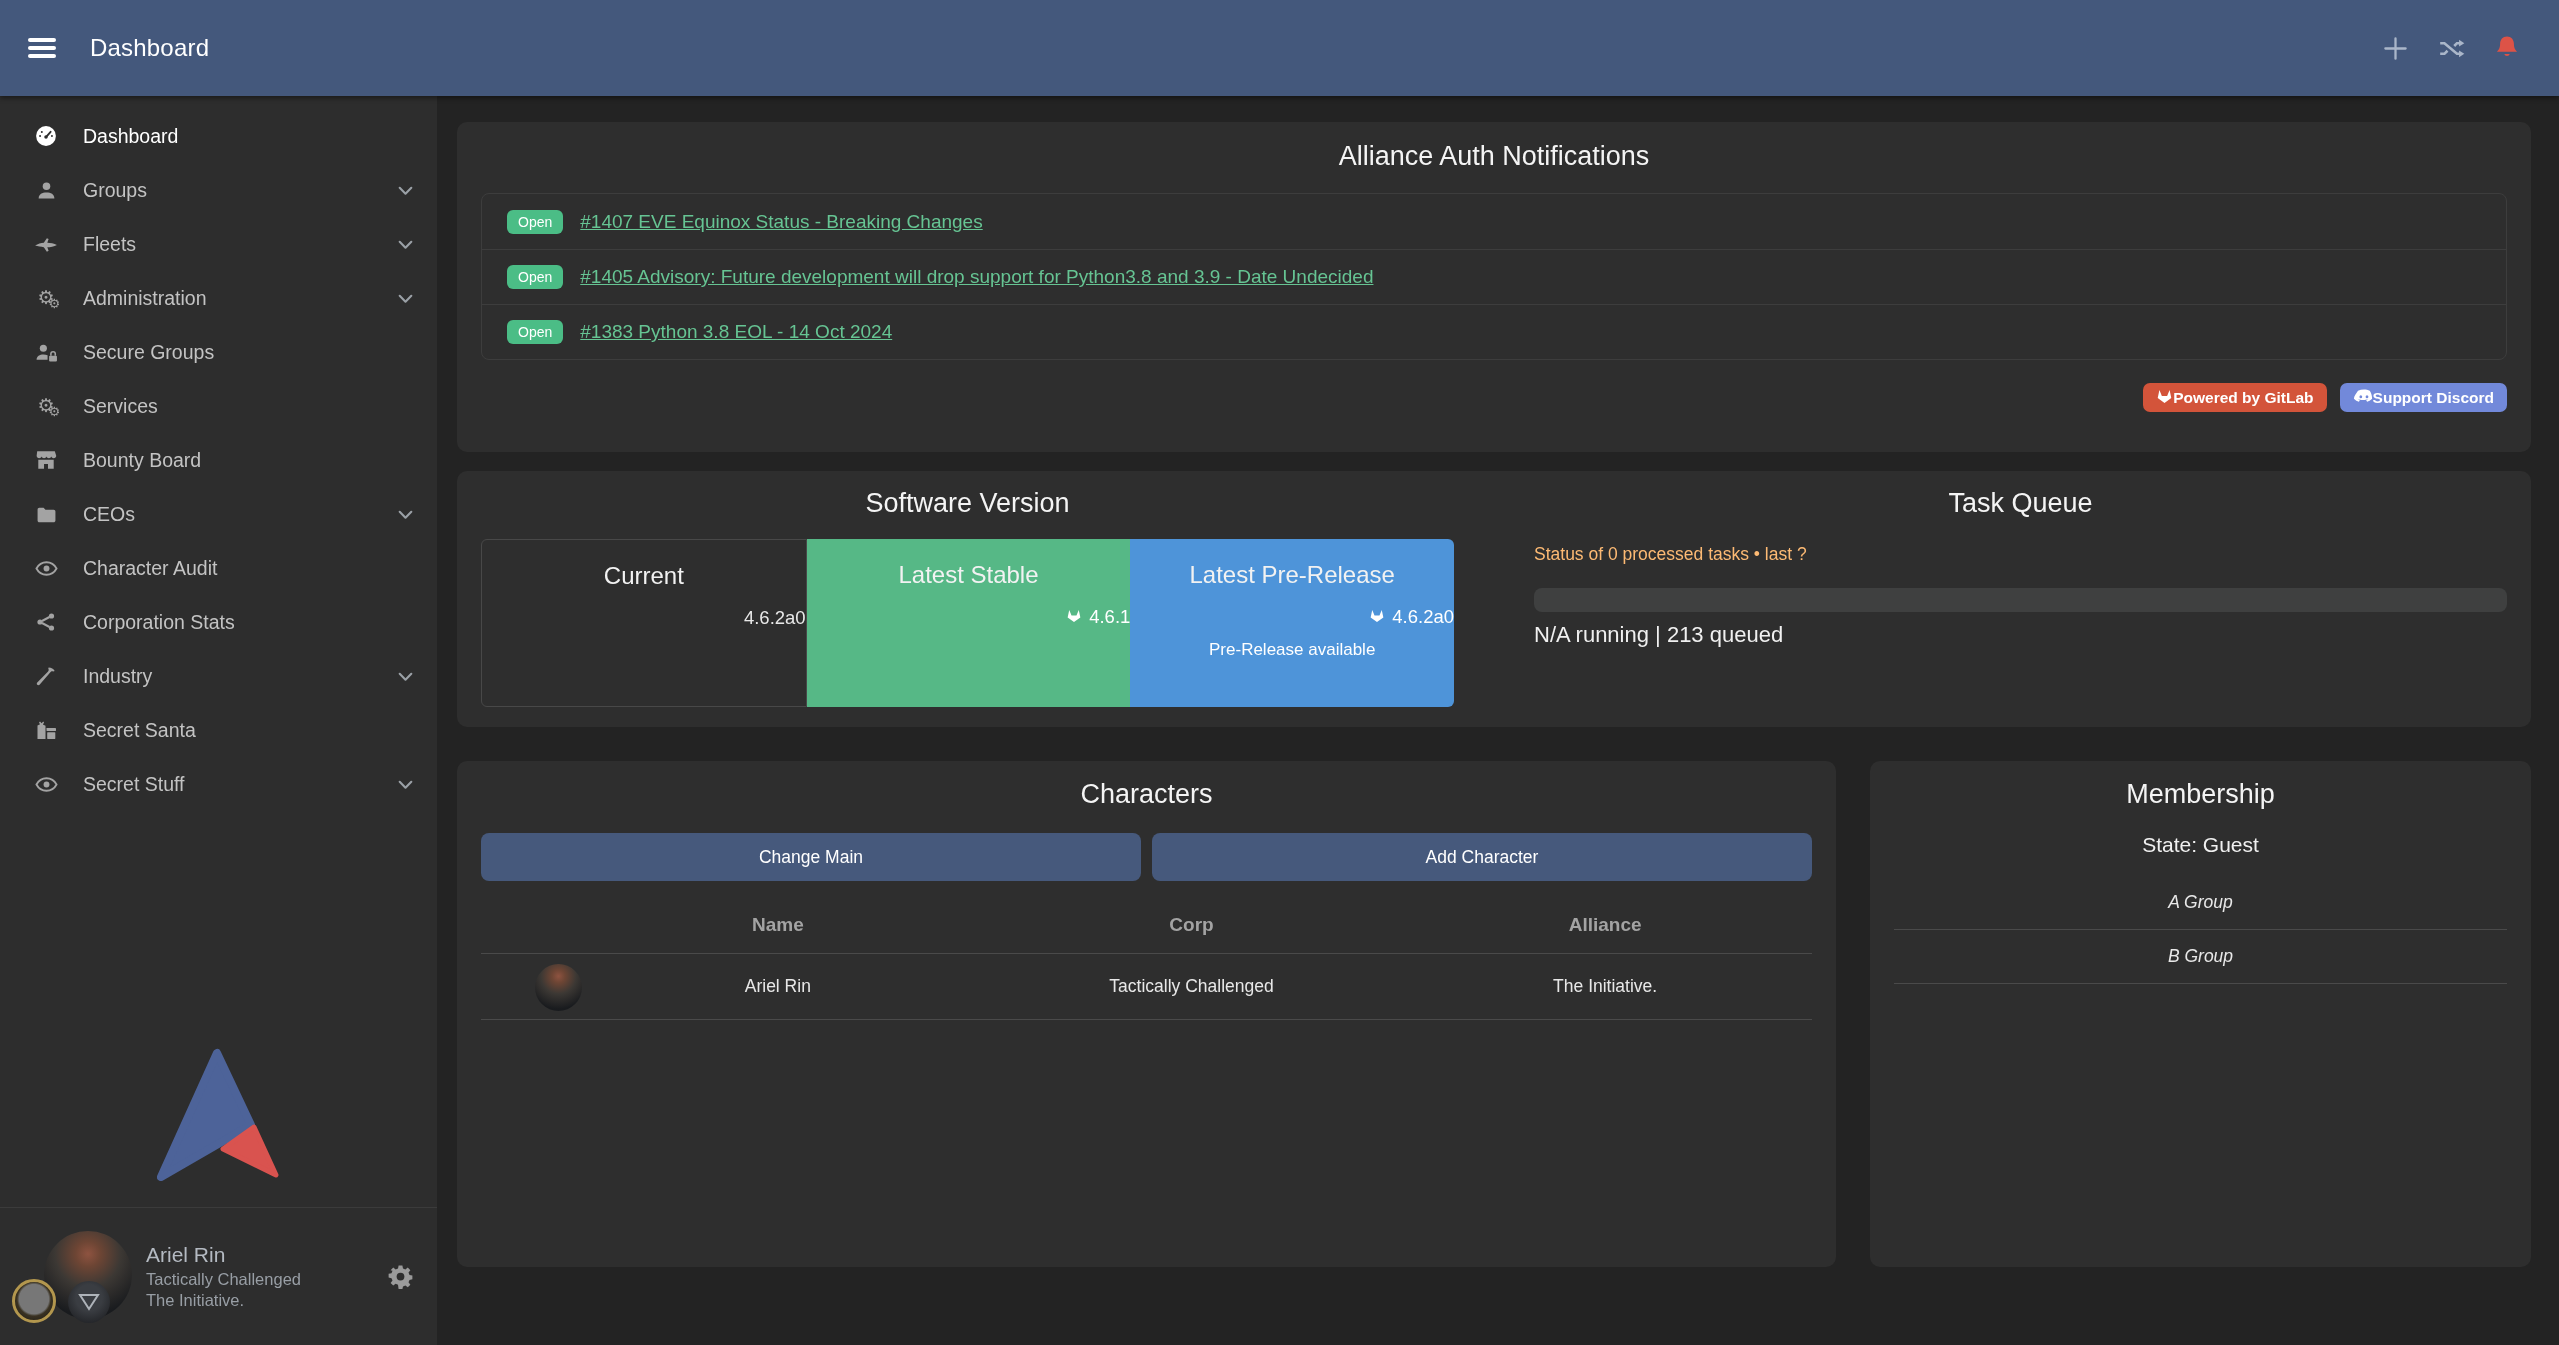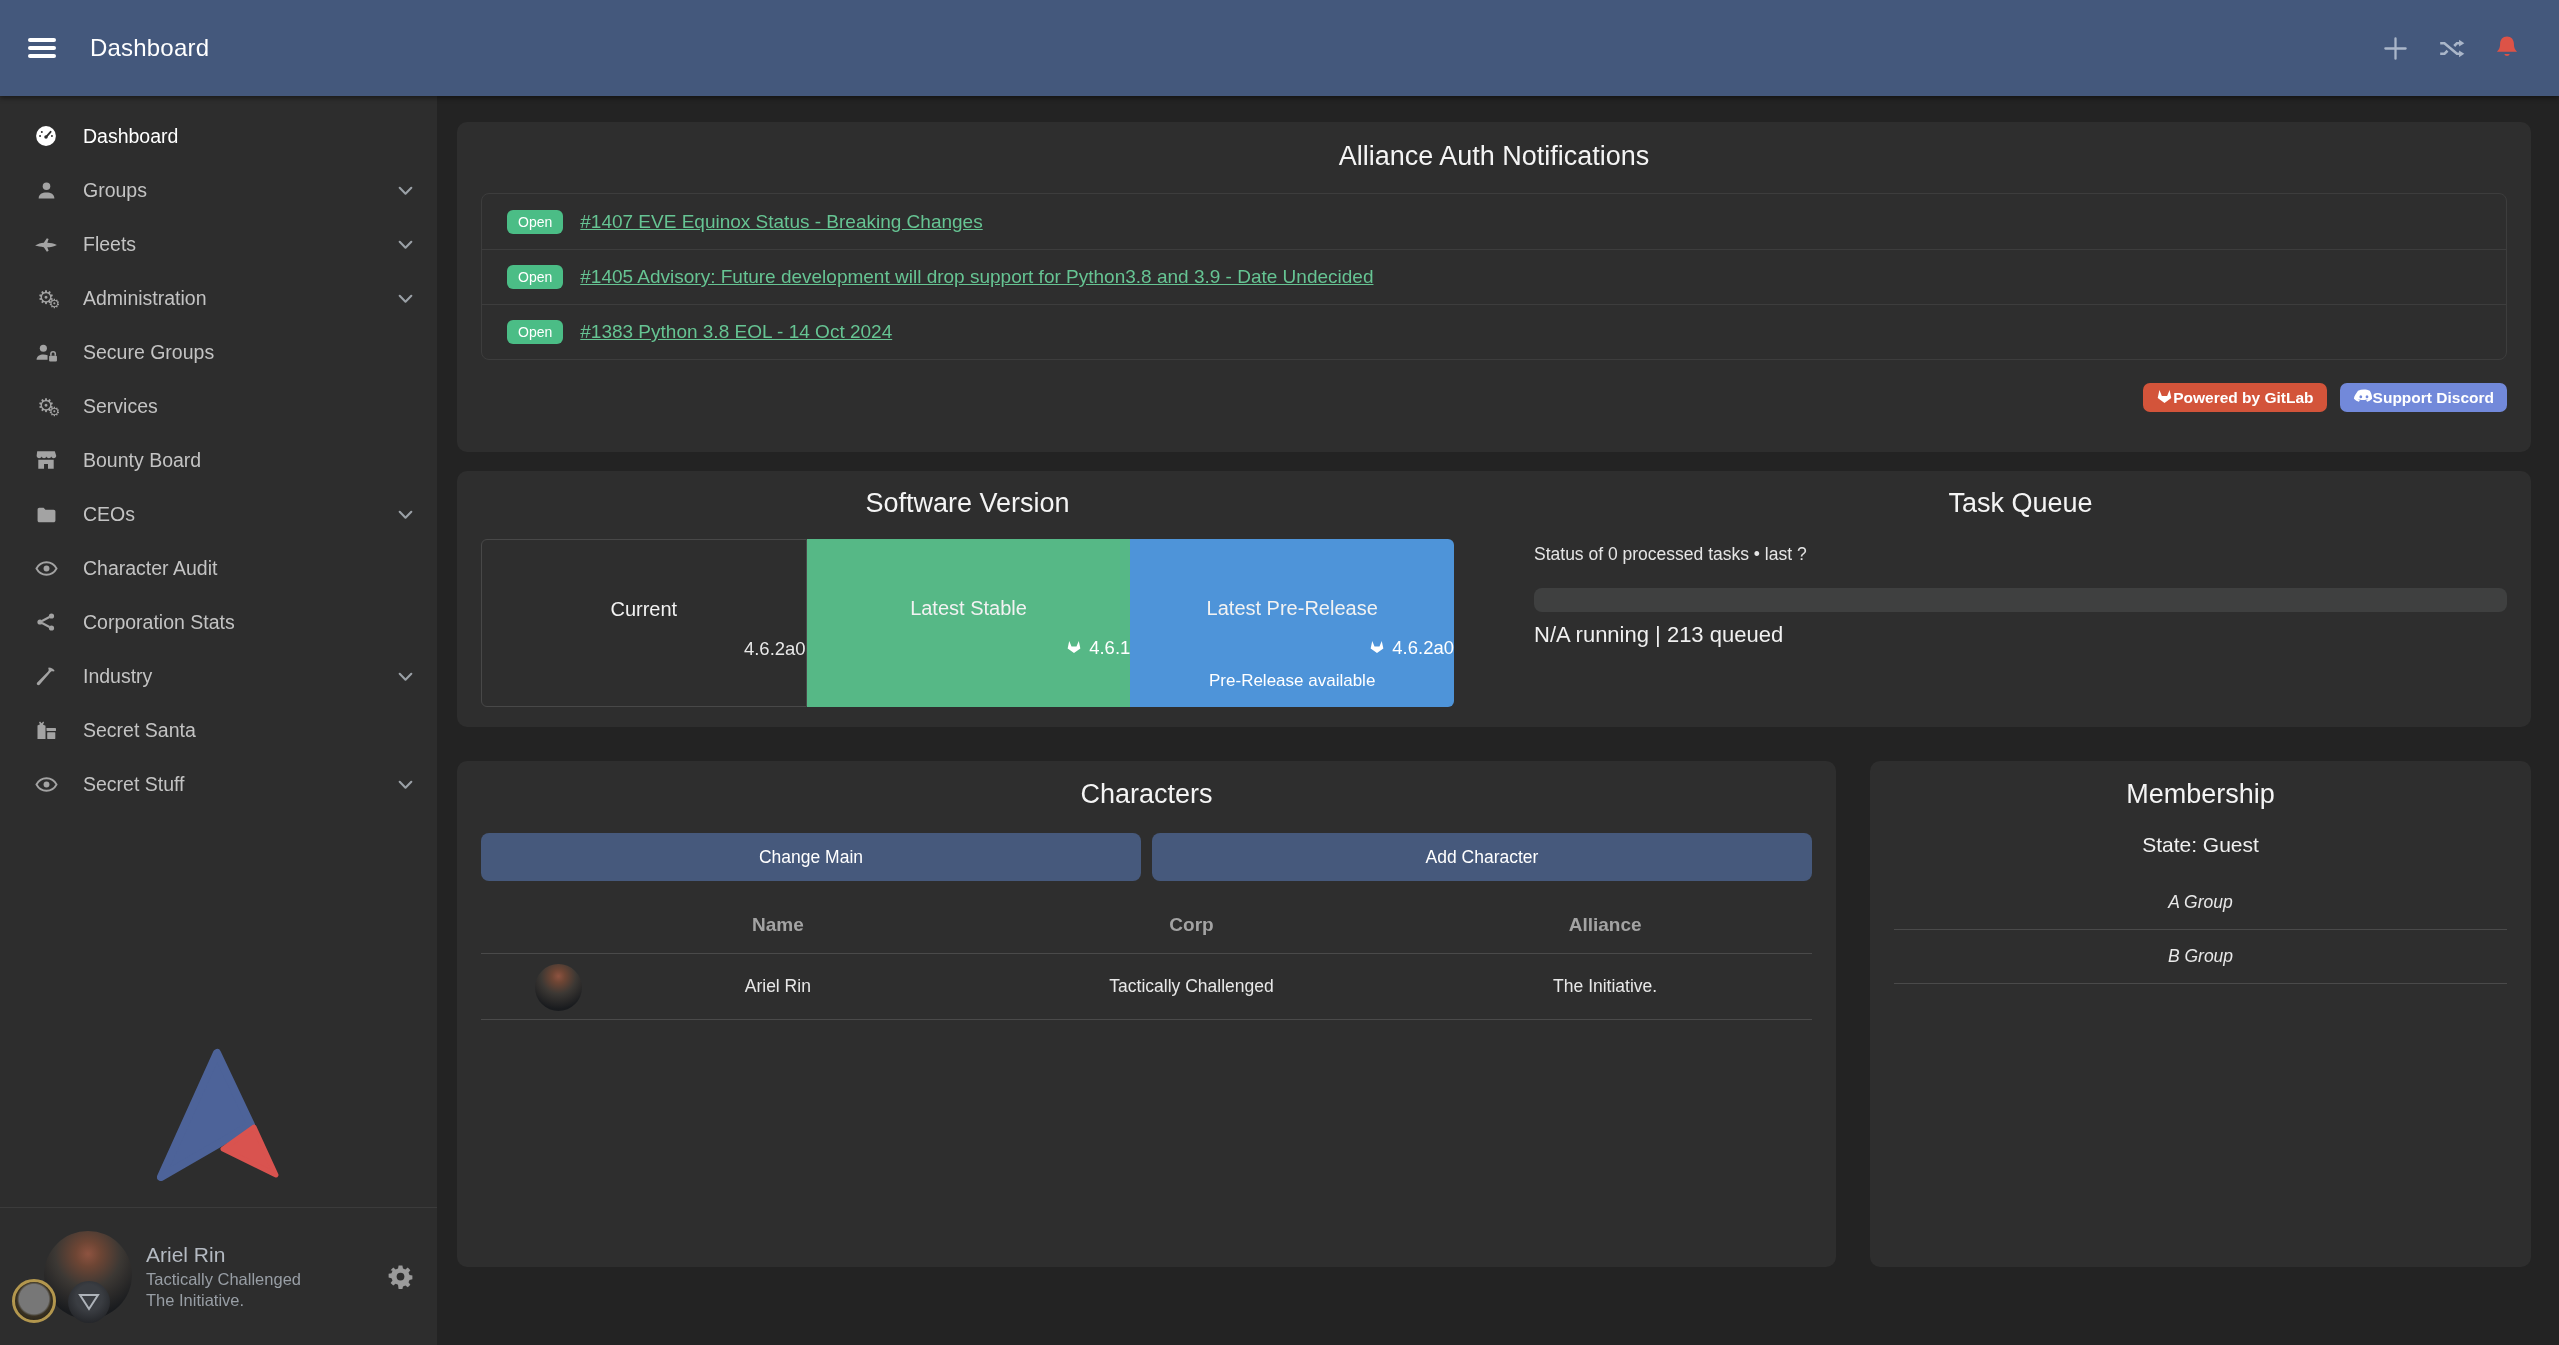--- a/index.html
+++ b/index.html
@@ -80,27 +80,27 @@
   .shield{
     display:flex; align-items:center; gap:0; color:#fff; font-weight:bold; font-size:15.5px;
     padding:5px 13px; border-radius:7px; cursor:pointer; line-height:1.1;
   }
   .shield.gitlab{ background:var(--gitlab); }
   .shield.discord{ background:var(--discord); }
   
   .panel-row2{ height:256px; margin-top:19px; display:grid; grid-template-columns:1fr 1fr; column-gap:80px; padding:17px 24px; }
   .sv-strip{ margin-top:20px; display:flex; height:168px; }
   .sv-cell{ flex:1; text-align:center; padding-top:22px; }
-  .sv-cell .sv-name{ font-size:20px; color:#f2f2f2;margin-top:36px; }
+  .sv-cell .sv-name{ font-size:24px; color:#f2f2f2; }
   .sv-cell .sv-version{ margin-top:17px; font-size:18.5px; display:flex; justify-content:flex-end; align-items:center; gap:7px; }
   .sv-cell .sv-note{ margin-top:12px; font-size:17px; }
   .sv-current{ border:1px solid #484848; border-radius:6px 0 0 6px; color:#e8e8e8; }
   .sv-stable{ background:var(--green); color:#fff; }
   .sv-pre{ background:var(--blue); color:#fff; border-radius:0 6px 6px 0; }
-  .tq-status{ margin-top:25px; font-size:17.5px; color:#e5e5e5; }
+  .tq-status{ margin-top:25px; font-size:17.5px; color:#fdba74; }
   .tq-bar{ margin-top:23px; height:24px; border-radius:8px; background:var(--track); overflow:hidden; }
   .tq-fill{ height:100%; background:var(--green); width:0; }
   .tq-meta{ margin-top:10px; font-size:22px; color:#f0f0f0; }
   
   .row3{ display:flex; gap:34px; margin-top:34px; }
   .panel-chars{ width:1379px; height:506px; padding:18px 24px; }
   .char-buttons{ display:flex; gap:11px; margin-top:23px; }
   .btn-slate{
     flex:1; height:48px; background:var(--slate-btn); border:none; border-radius:8px;
     color:#fff; font-size:17.5px; font-family:inherit; cursor:pointer;

